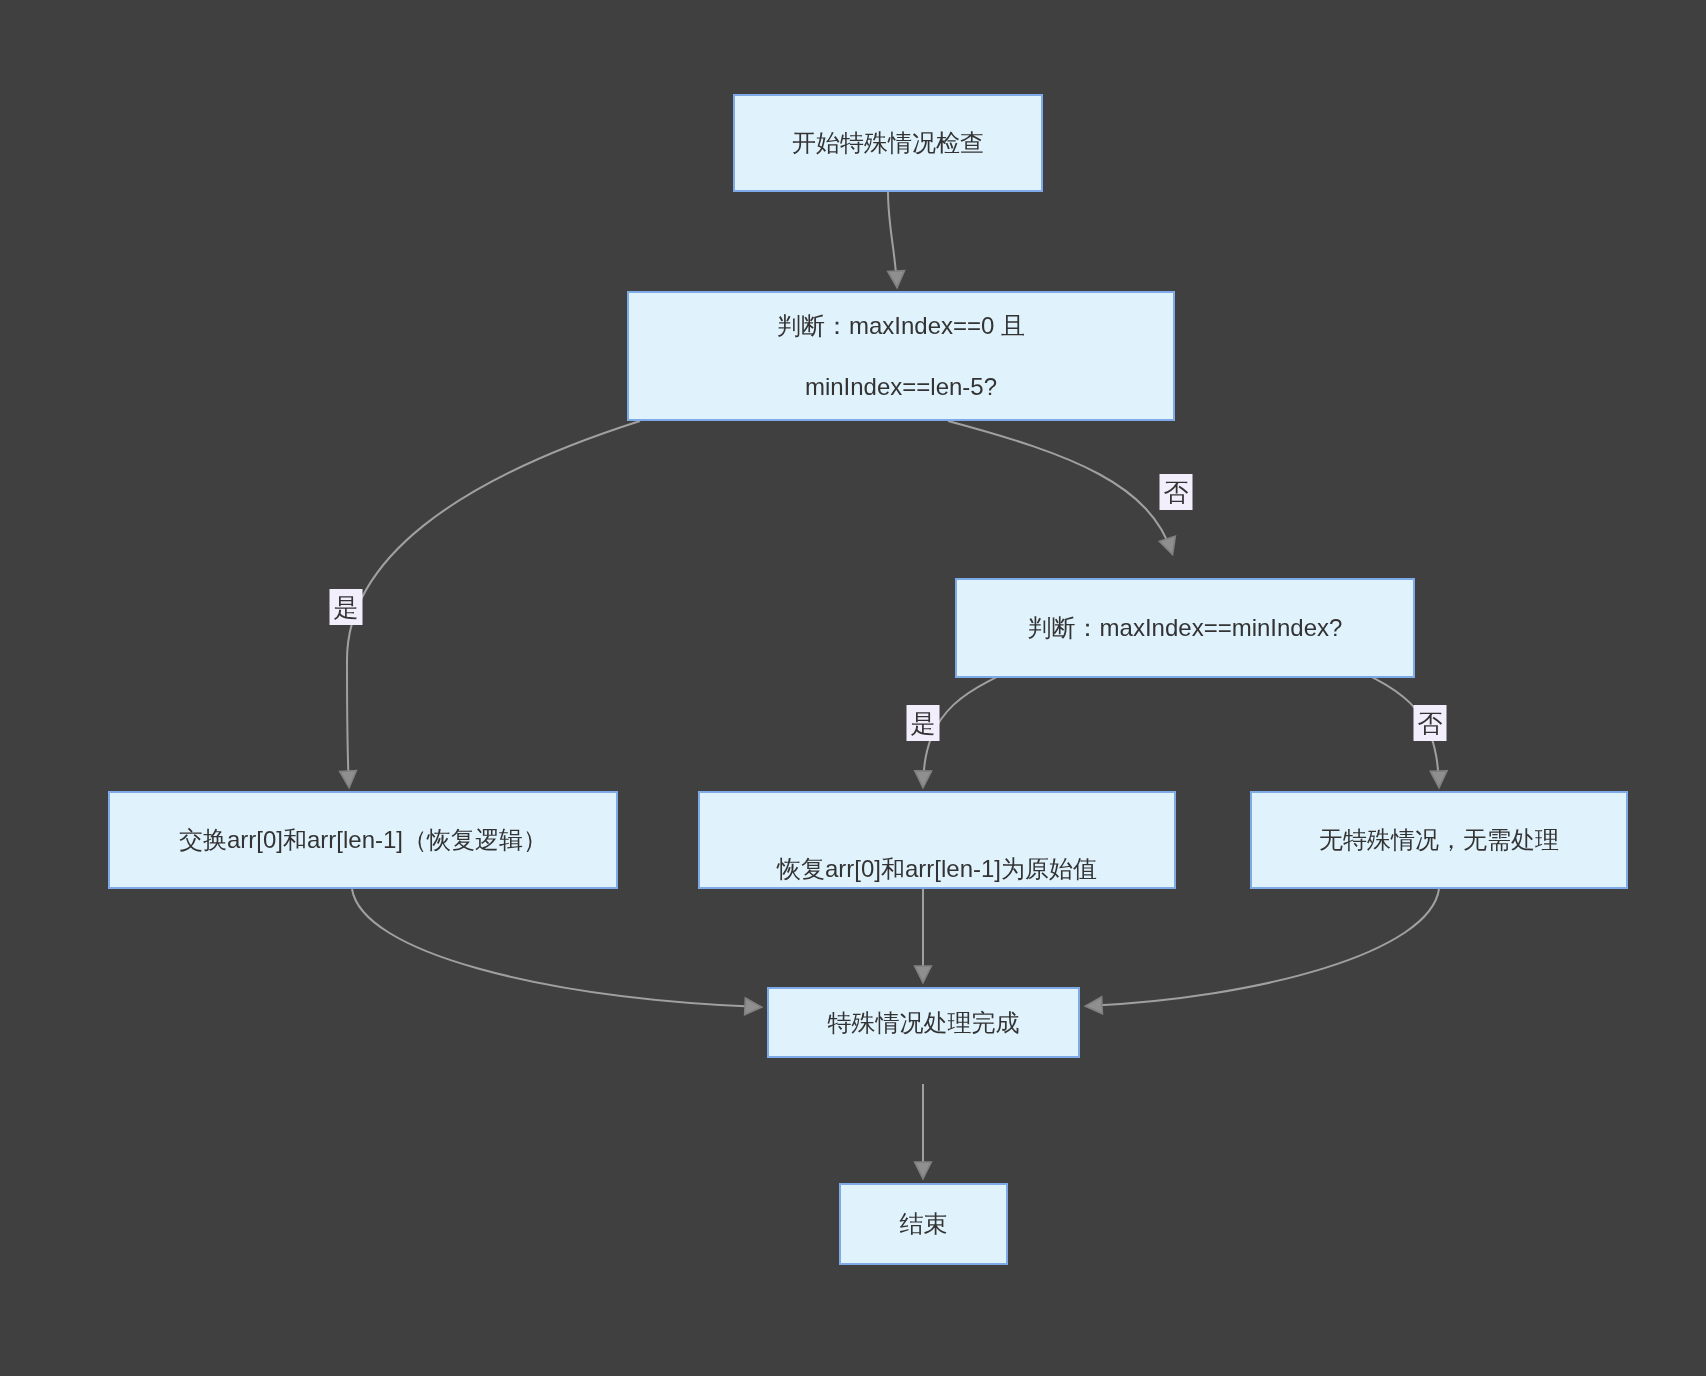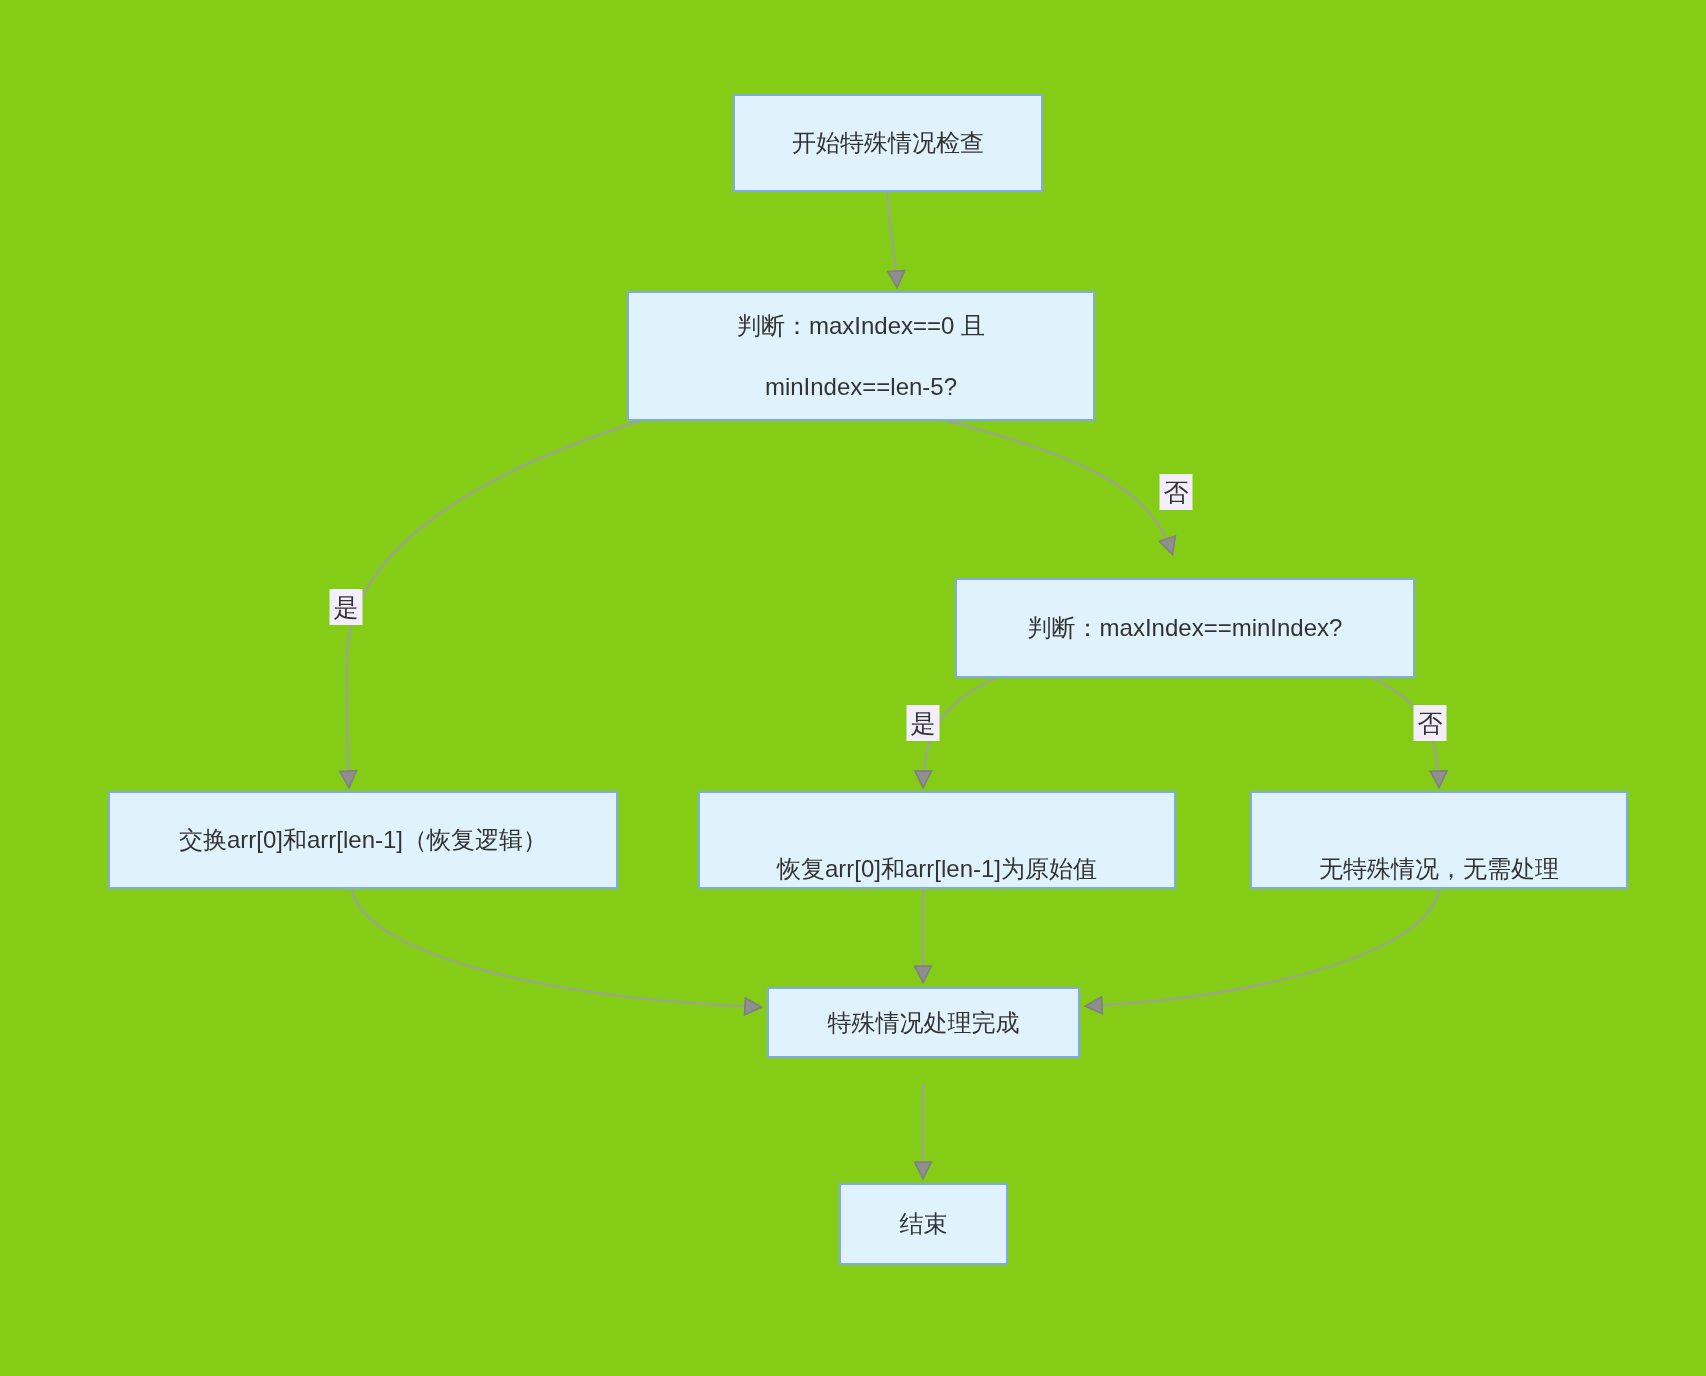--- a/index.html
+++ b/index.html
@@ -5,21 +5,21 @@
   html, body {
     margin: 0;
     padding: 0;
     background: #ffffff;
     font-family: "Liberation Sans", "DejaVu Sans", sans-serif;
   }
   .canvas {
     position: relative;
     width: 1706px;
     height: 1376px;
-    background: #84cc16;
+    background: #404040;
     overflow: hidden;
   }
   svg.edges {
     position: absolute;
     left: 0; top: 0;
     width: 1706px;
     height: 1376px;
   }
   .edge-path {
     fill: none;
@@ -34,25 +34,25 @@
     color: #333333;
     font-size: 24px;
     line-height: 1.55;
     display: flex;
     flex-direction: column;
     align-items: center;
     justify-content: center;
     text-align: center;
   }
   .node-start          { left: 733px;  top: 94px;   width: 310px; height: 98px; }
-  .node-check-special  { left: 627px;  top: 291px;  width: 468px; height: 130px; gap: 23px; }
+  .node-check-special  { left: 627px;  top: 291px;  width: 548px; height: 130px; gap: 23px; }
   .node-check-equal    { left: 955px;  top: 558px;  width: 460px; height: 100px; margin-top: 20px; }
   .node-swap-restore   { left: 108px;   top: 791px;  width: 510px; height: 98px; }
   .node-restore-orig   { left: 698px;  top: 791px;  width: 478px; height: 98px; justify-content: flex-end; }
-  .node-no-special     { left: 1250px; top: 791px;  width: 378px; height: 98px; justify-content: flex-end; }
+  .node-no-special     { left: 1250px; top: 791px;  width: 378px; height: 98px; }
   .node-handled        { left: 767px;  top: 987px;  width: 313px; height: 71px; }
   .node-end            { left: 839px;  top: 1183px; width: 169px; height: 82px; }
   .edge-label {
     position: absolute;
     transform: translate(-50%, -50%);
     background: #f3eefc;
     color: #333333;
     font-size: 25px;
     padding: 3px 4px;
     line-height: 1.2;

